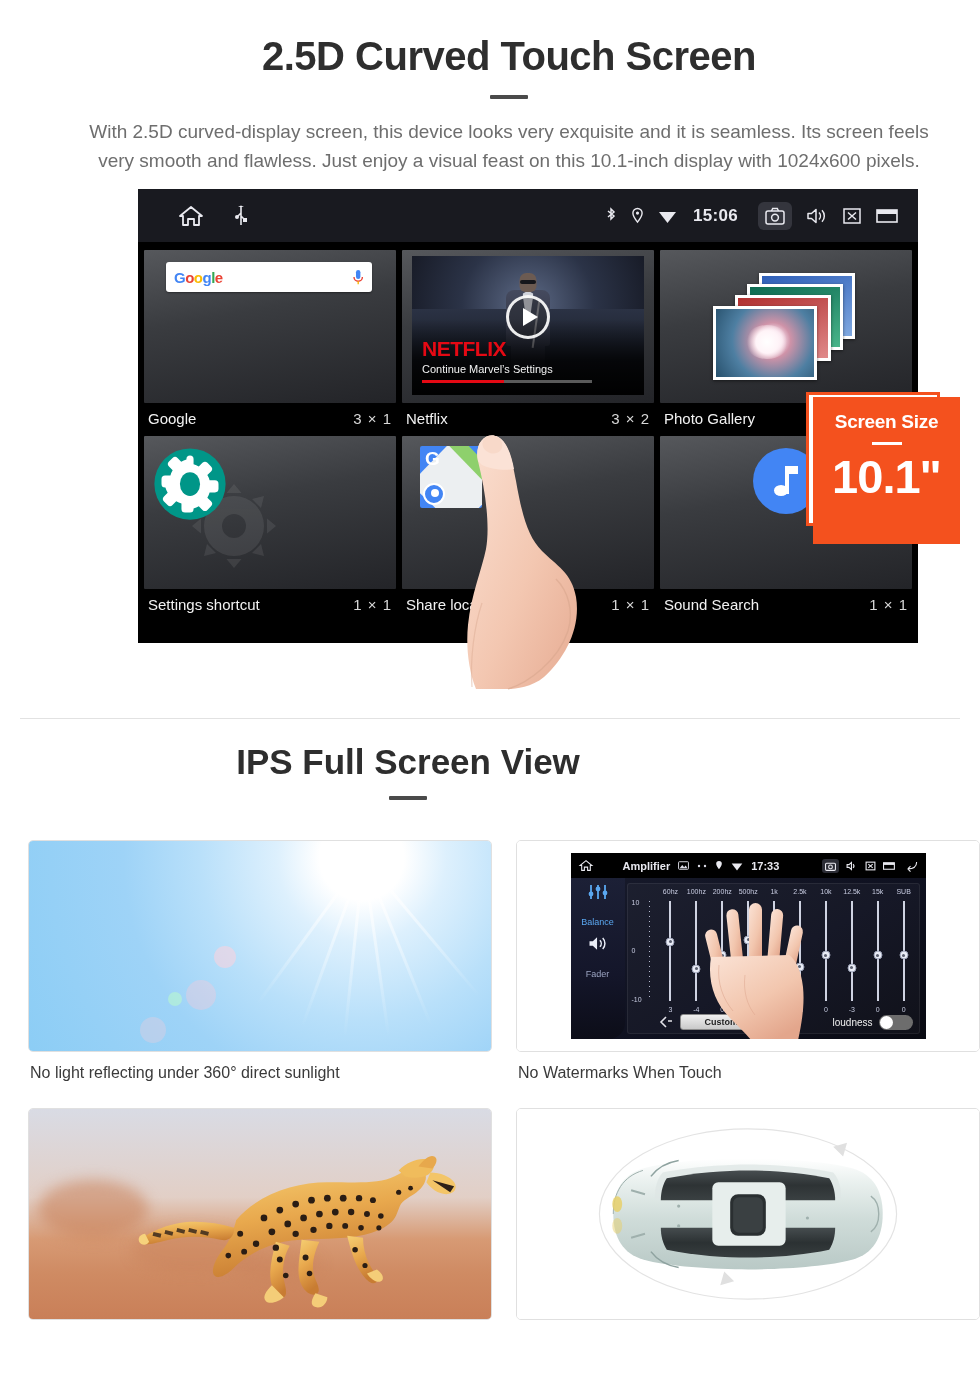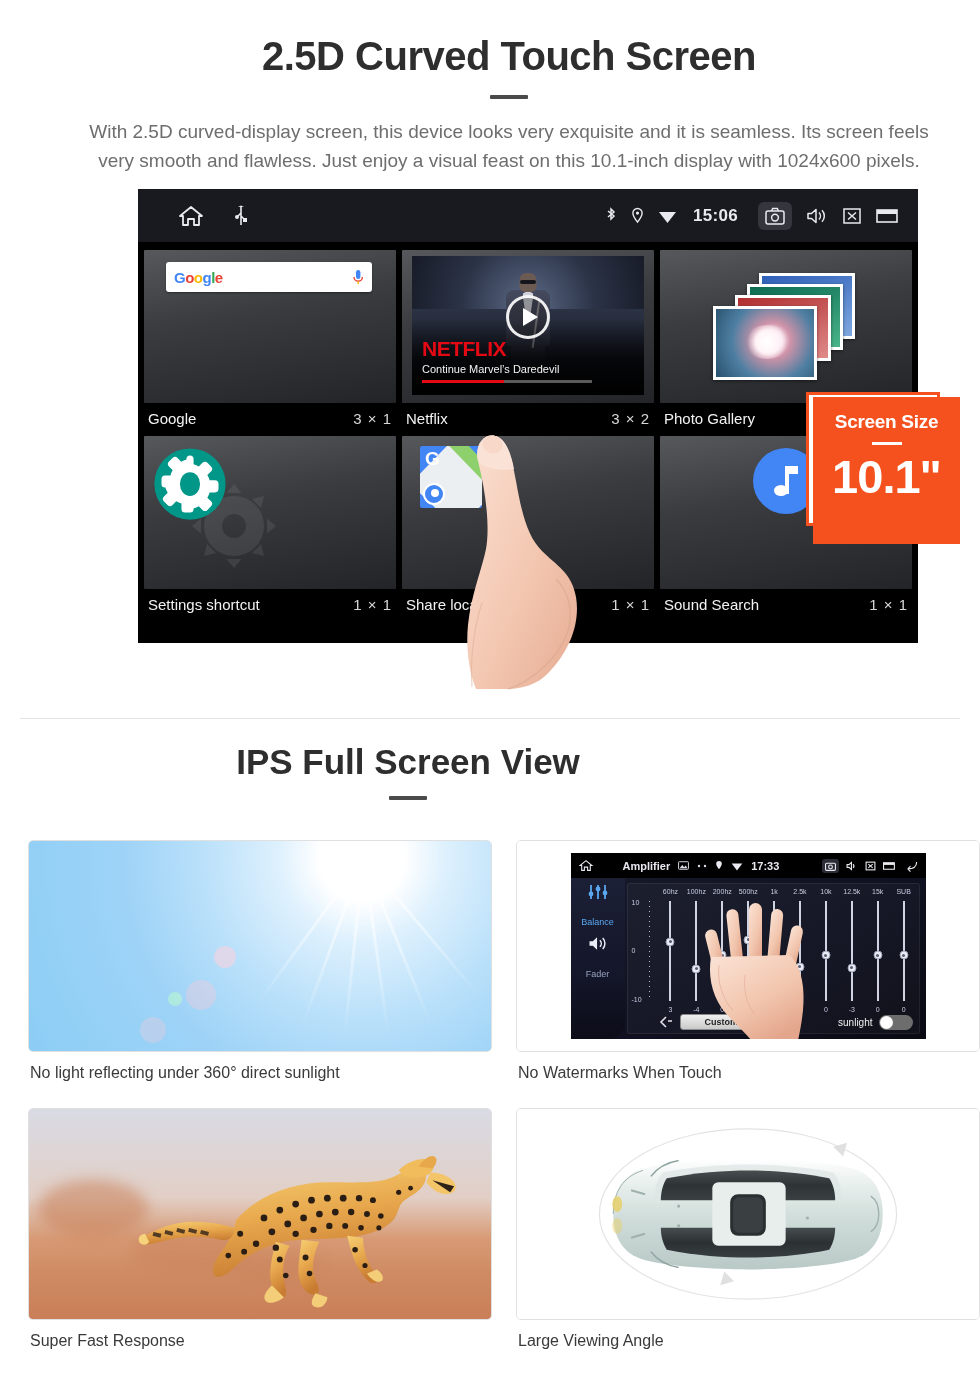--- a/index.html
+++ b/index.html
@@ -354,21 +354,21 @@
                   <div class="nfx-body"></div>
                   <div class="nfx-shirt"></div>
                   <div class="nfx-legs"></div>
                   <div class="nfx-head"></div>
                   <div class="nfx-glass"></div>
                 </div>
                 <div class="nfx-cane"></div>
                 <div class="nfx-grad"></div>
                 <div class="nfx-play"></div>
                 <div class="nfx-logo">NETFLIX</div>
-                <div class="nfx-sub">Continue Marvel’s Daredevil</div>
+                <div class="nfx-sub">Continue Marvel’s Settings</div>
                 <div class="nfx-bar">
                     <i></i>
                   </div>
               </div>
             </div>
             <div class="caption">
               <span>Netflix</span>
               <span class="cap-size">3 × 2</span>
             </div>
           </div>
@@ -677,21 +677,21 @@
                   <div class="amp-bottom">
                     <span class="ic">
                       <svg width="14" height="12" viewBox="0 0 14 12">
                           <path d="M8 1 L3 6 L8 11" fill="none" stroke="#e3e3ea" stroke-width="1.6"></path>
                           <circle cx="11" cy="5" r="1" fill="#e3e3ea"></circle>
                           <circle cx="13" cy="5" r="1" fill="#e3e3ea"></circle>
                         </svg>
                     </span>
                     <span class="custombtn">Custom</span>
                     <span class="loud">
-                      <span>sunlight</span>
+                      <span>loudness</span>
                       <span class="toggle"></span>
                     </span>
                   </div>
                 </div>
               </div>
 
               <svg class="amp-hand" viewBox="0 0 150 150">
                 <defs>
                   <linearGradient id="skin2" x1="0" y1="0" x2="0.6" y2="1">
                     <stop offset="0%" stop-color="#fbe3d6"></stop>
@@ -787,21 +787,20 @@
                   <circle cx="278" cy="150" r="3"></circle>
                 <circle cx="282" cy="166" r="2.8"></circle>
                   <circle cx="328" cy="142" r="2.8"></circle>
                   <circle cx="338" cy="158" r="2.6"></circle>
                 <circle cx="372" cy="84" r="2.6"></circle>
                   <circle cx="384" cy="80" r="2.4"></circle>
               </g>
             </g>
           </svg>
         </div>
-        <div class="card-label">Super Fast Response</div>
       </div>
 
       <div class="card">
         <div class="card-img">
           <div class="car-bg"></div>
           <svg viewBox="0 0 464 212" style="position:absolute;inset:0;width:100%;height:100%">
             <defs>
               <linearGradient id="body" x1="0" y1="0" x2="0" y2="1">
                 <stop offset="0%" stop-color="#ffffff"></stop>
                 <stop offset="22%" stop-color="#e9f0ee"></stop>
@@ -841,18 +840,17 @@
               <path d="M128 86 l-14 -4 M128 126 l-14 4" stroke="#9fb0ad" stroke-width="2"></path>
               <ellipse cx="100" cy="96" rx="5" ry="8" fill="#e8d06a" opacity=".85"></ellipse>
               <ellipse cx="100" cy="118" rx="5" ry="8" fill="#e8d06a" opacity=".5"></ellipse>
               <path d="M356 88 C362 92 364 100 364 106 C364 112 362 120 356 124" fill="none" stroke="#9fb0ad" stroke-width="1.4"></path>
               <circle cx="162" cy="98" r="1.6" fill="#9fb0ad"></circle>
               <circle cx="162" cy="118" r="1.6" fill="#9fb0ad"></circle>
               <circle cx="292" cy="110" r="1.6" fill="#9fb0ad"></circle>
             </g>
           </svg>
         </div>
-        <div class="card-label">Large Viewing Angle</div>
       </div>
 
     </div>
   </div>
 </div>
 
 </body></html>

